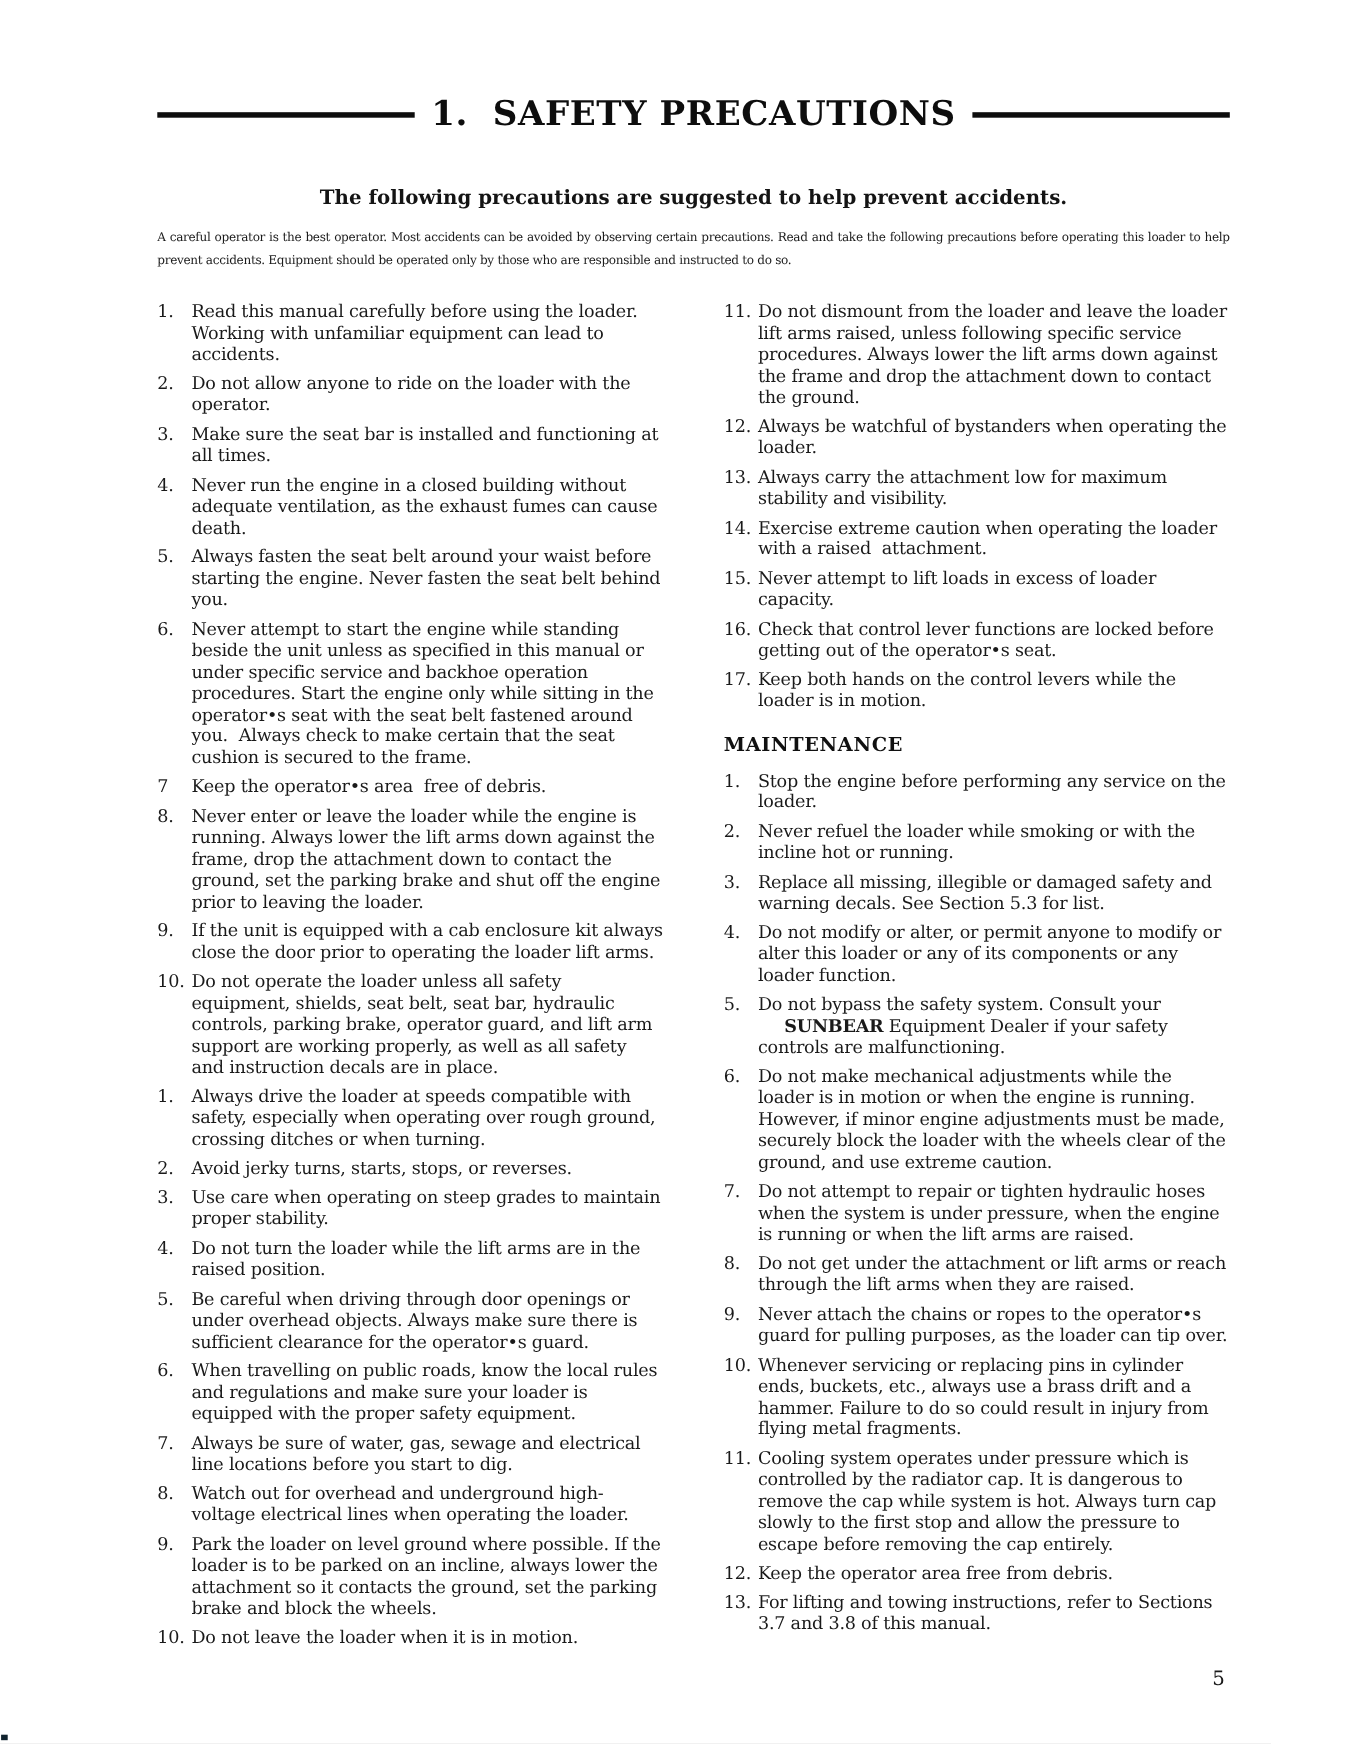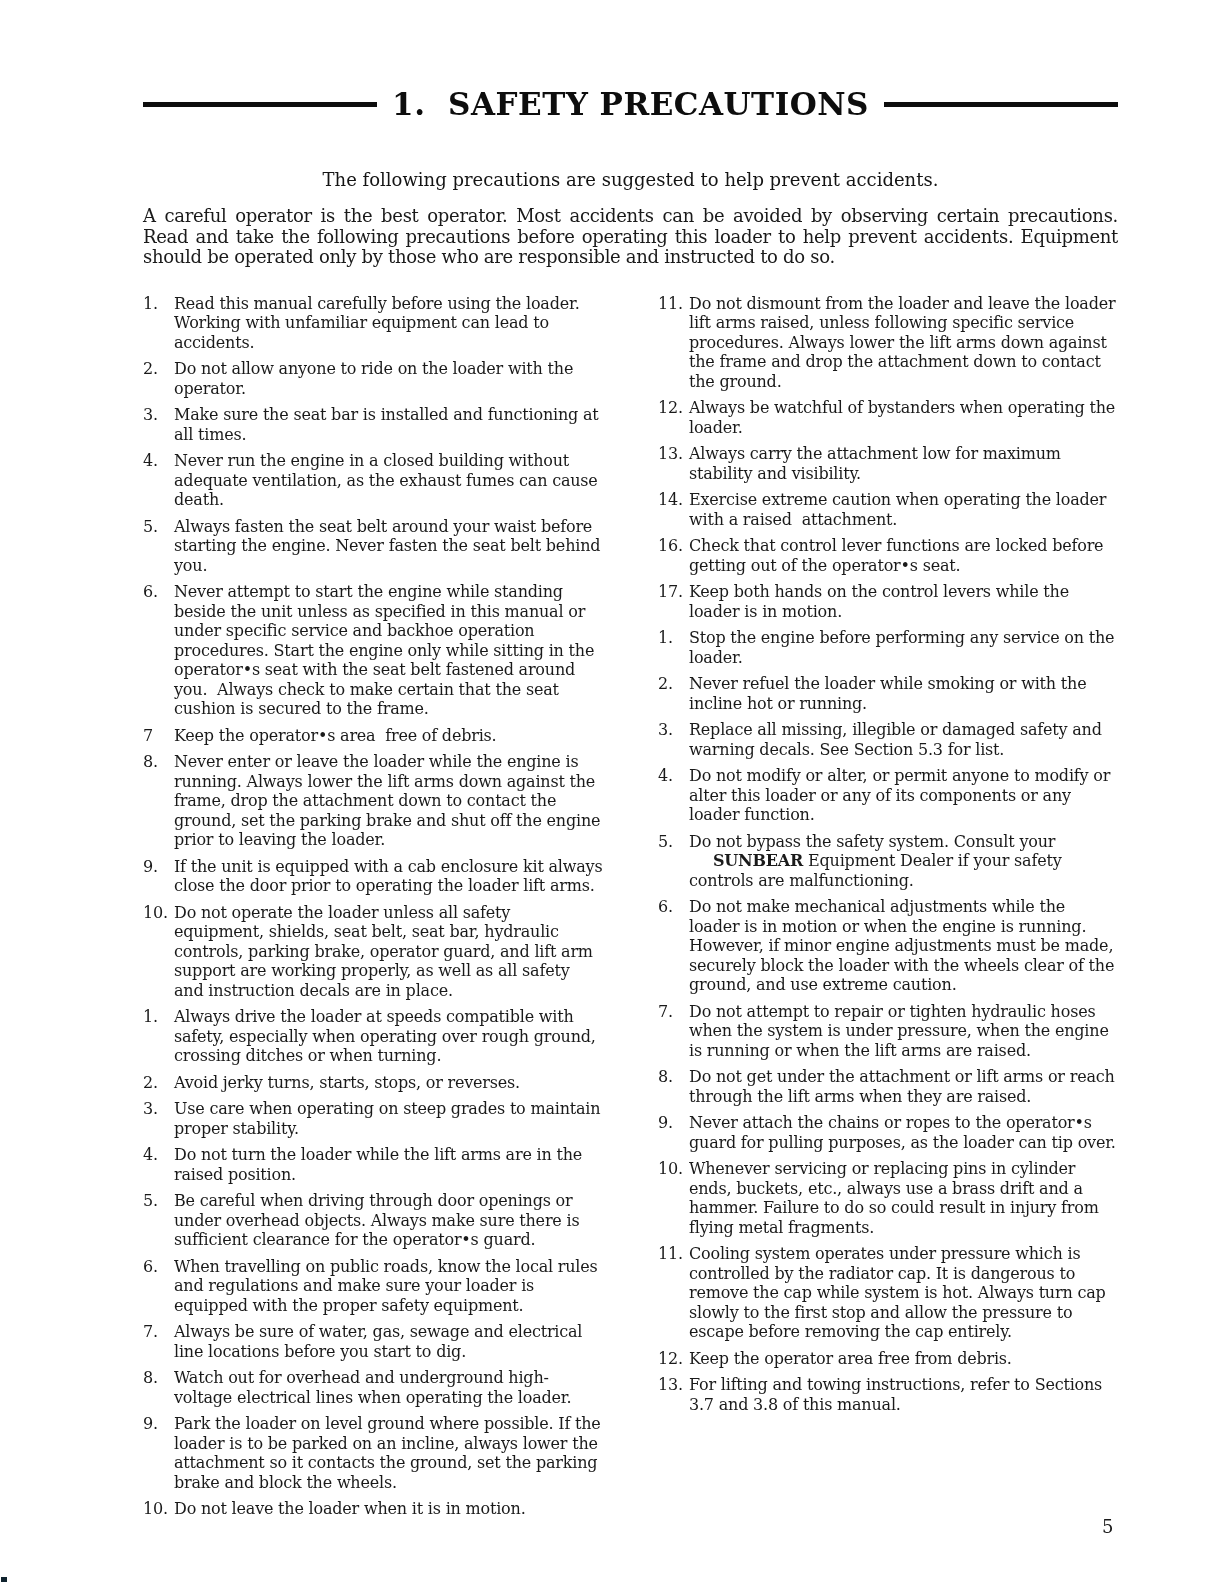--- a/index.html
+++ b/index.html
@@ -32,28 +32,28 @@
     font-size: 31px;
     font-weight: bold;
     line-height: 36px;
     letter-spacing: 0.5px;
     white-space: pre;
     color: #0d0d0d;
   }
   .subtitle {
     margin: 47px 0 0 0;
     text-align: center;
-    font-weight: normal;
+    font-weight: bold;
     font-size: 18px;
     line-height: 22px;
     color: #141414;
   }
   .intro {
     margin: 15px 0 0 0;
-    font-size: 18px;
+    font-size: 11px;
     line-height: 20.5px;
     letter-spacing: -0.3px;
     text-align: justify;
     color: #1a1a1a;
   }
   .columns {
     margin-top: 26px;
     display: flex;
     width: 100%;
   }
@@ -211,27 +211,32 @@
         </div>
         <div class="item">
           <span class="num">13.</span>
           <span class="txt"><span>Always carry the attachment low for maximum stability and visibility.</span></span>
         </div>
         <div class="item">
           <span class="num">14.</span>
           <span class="txt"><span>Exercise extreme caution when operating the loader with a raised  attachment.</span></span>
         </div>
         <div class="item">
+          <span class="num">15.</span>
+          <span class="txt"><span>Never attempt to lift loads in excess of loader capacity.</span></span>
+        </div>
+        <div class="item">
           <span class="num">16.</span>
           <span class="txt"><span>Check that control lever functions are locked before getting out of the operator•s seat.</span></span>
         </div>
         <div class="item">
           <span class="num">17.</span>
           <span class="txt"><span>Keep both hands on the control levers while the loader is in motion.</span></span>
         </div>
+        <h2 class="sec-heading">MAINTENANCE</h2>
         <div class="item">
           <span class="num">1.</span>
           <span class="txt"><span>Stop the engine before performing any service on the loader.</span></span>
         </div>
         <div class="item">
           <span class="num">2.</span>
           <span class="txt"><span>Never refuel the loader while smoking or with the incline hot or running.</span></span>
         </div>
         <div class="item">
           <span class="num">3.</span>

